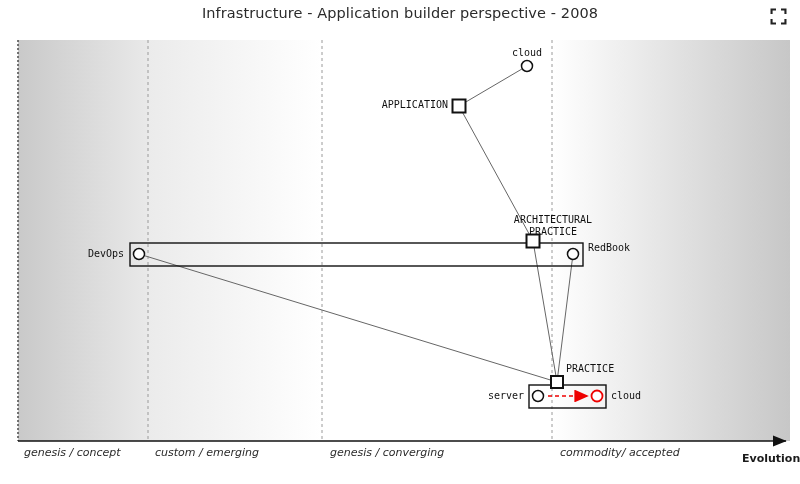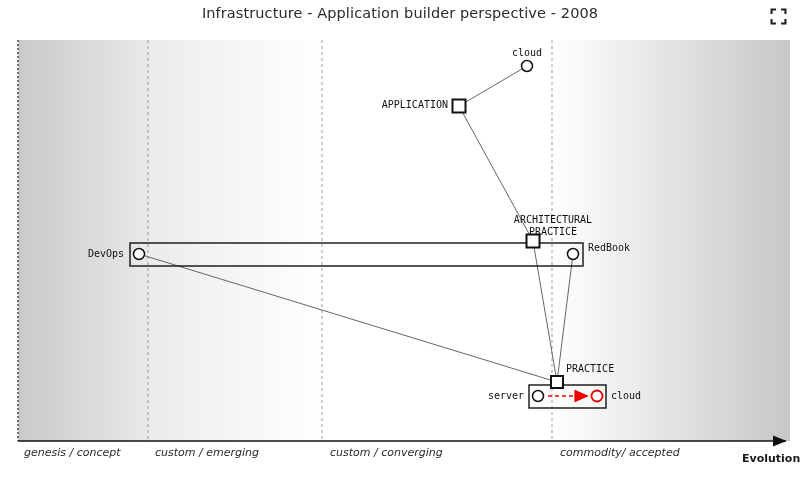--- a/index.html
+++ b/index.html
@@ -195,16 +195,16 @@
   <div class="node-label" style="left:588px; top:242px;">RedBook</div>
 
   <div class="node-label" style="left:566px; top:363px;">PRACTICE</div>
 
   <div class="node-label right" style="left:424px; top:390px; width:100px;">server</div>
 
   <div class="node-label" style="left:611px; top:390px;">cloud</div>
 
   <div class="stage-label" style="left:24px;">genesis / concept</div>
   <div class="stage-label" style="left:155px;">custom / emerging</div>
-  <div class="stage-label" style="left:330px;">custom / converging</div>
+  <div class="stage-label" style="left:330px;">genesis / converging</div>
   <div class="stage-label" style="left:560px;">commodity/ accepted</div>
 
 </div>
 
 </body></html>

